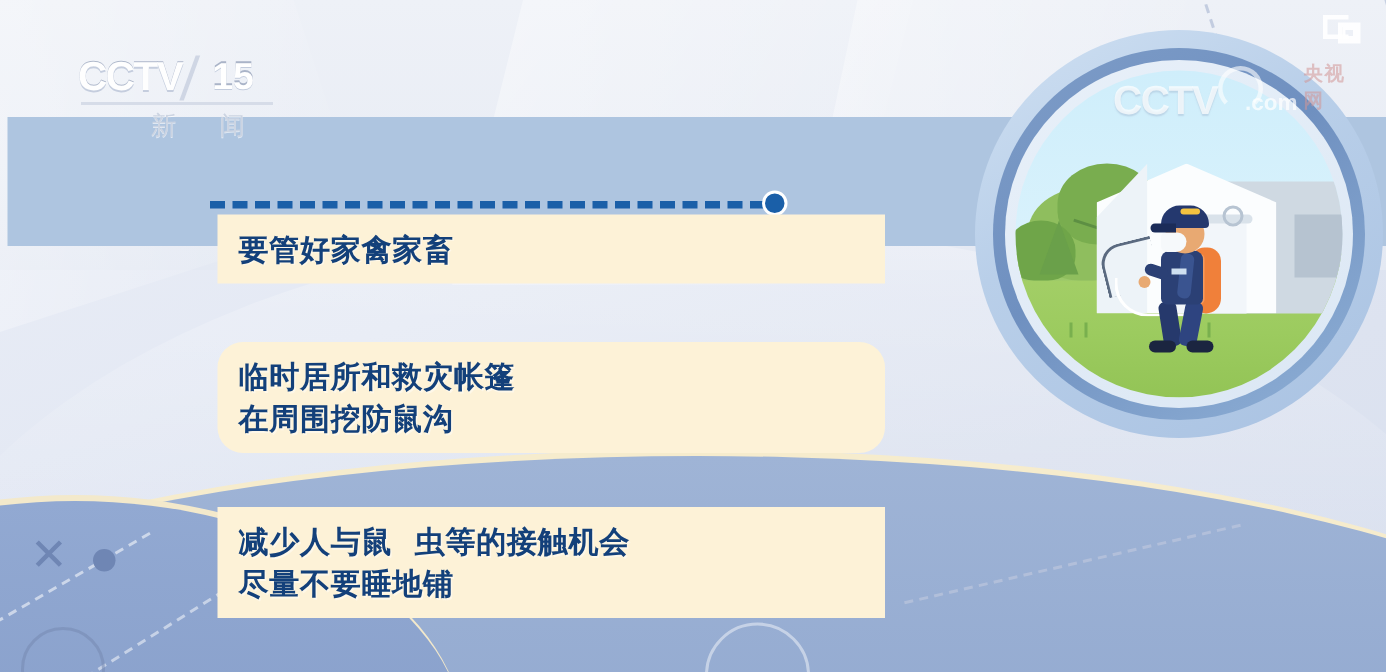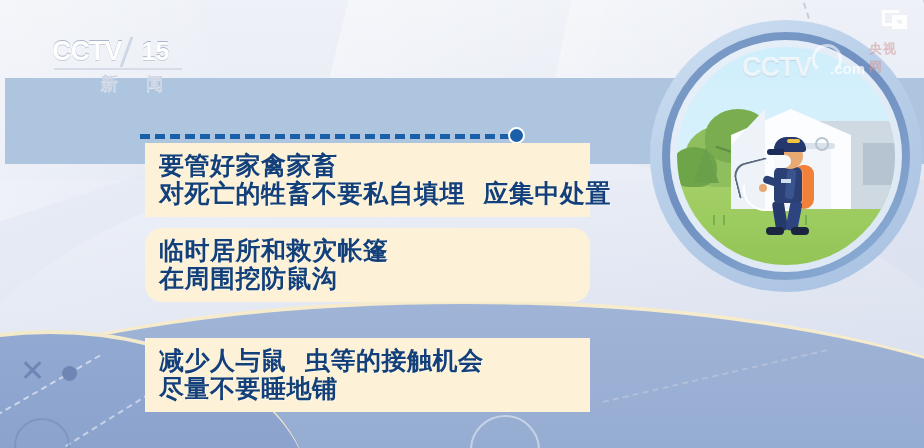--- a/index.html
+++ b/index.html
@@ -93,21 +93,21 @@
   }
   .logo-13{
     font-size:25px; font-weight:bold; color:#ffffff;
     text-shadow:0 1px 0 #c3ccdd, 0 -1px 0 #aab4c8;
   }
   .logo-underline{
     width:128px; height:2px; background:#d6dce8; margin:1px 0 2px 2px;
   }
   .logo-news{
     font-size:17px; color:#ccd4e2; letter-spacing:12px;
-    text-align:center; padding-left:22px; font-weight:700;
+    text-align:center; padding-left:22px; font-weight:400;
     text-shadow:0 1px 0 rgba(255,255,255,.6);
   }
 
   
   .header-band{
     position:absolute; left:5px; top:78px; width:900px; height:86px;
     background:#aec5e0;
   }
   .header-band-r{
     position:absolute; left:640px; top:78px; width:284px; height:86px;
@@ -134,21 +134,21 @@
     position:absolute; left:145px; width:445px;
     background:#fdf2d7;
     padding:9px 0 9px 14px;
   }
   .card-1{ top:143px; }
   .card-2{ top:228px;border-radius:17px; }
   .card-3{ top:338px; }
   .card-line{
     color:#13407a;
     font-weight:bold;
-    font-size:25px;
+    font-size:20px;
     line-height:28px;
     letter-spacing:.5px;
     white-space:pre;
     font-family:"DejaVu Sans","Liberation Sans",sans-serif;
     text-shadow:1px 1px 0 rgba(255,255,255,.45);
   }
 
   
   .circle-wrap{ position:absolute; left:650px; top:20px; width:272px; height:272px; }
   .ring-outer{
@@ -397,21 +397,20 @@
     </div>
     <div class="logo-underline"></div>
     <div class="logo-news">新 闻</div>
   </div>
 
   <div class="title-rule"></div>
   <div class="title-dot"></div>
 
   <div class="card card-1">
     <div class="card-line">要管好家禽家畜</div>
-    <div class="card-line">对死亡的牲畜不要私自填埋  应集中处置</div>
   </div>
 
   <div class="card card-2">
     <div class="card-line">临时居所和救灾帐篷</div>
     <div class="card-line">在周围挖防鼠沟</div>
   </div>
 
   <div class="card card-3">
     <div class="card-line">减少人与鼠  虫等的接触机会</div>
     <div class="card-line">尽量不要睡地铺</div>

